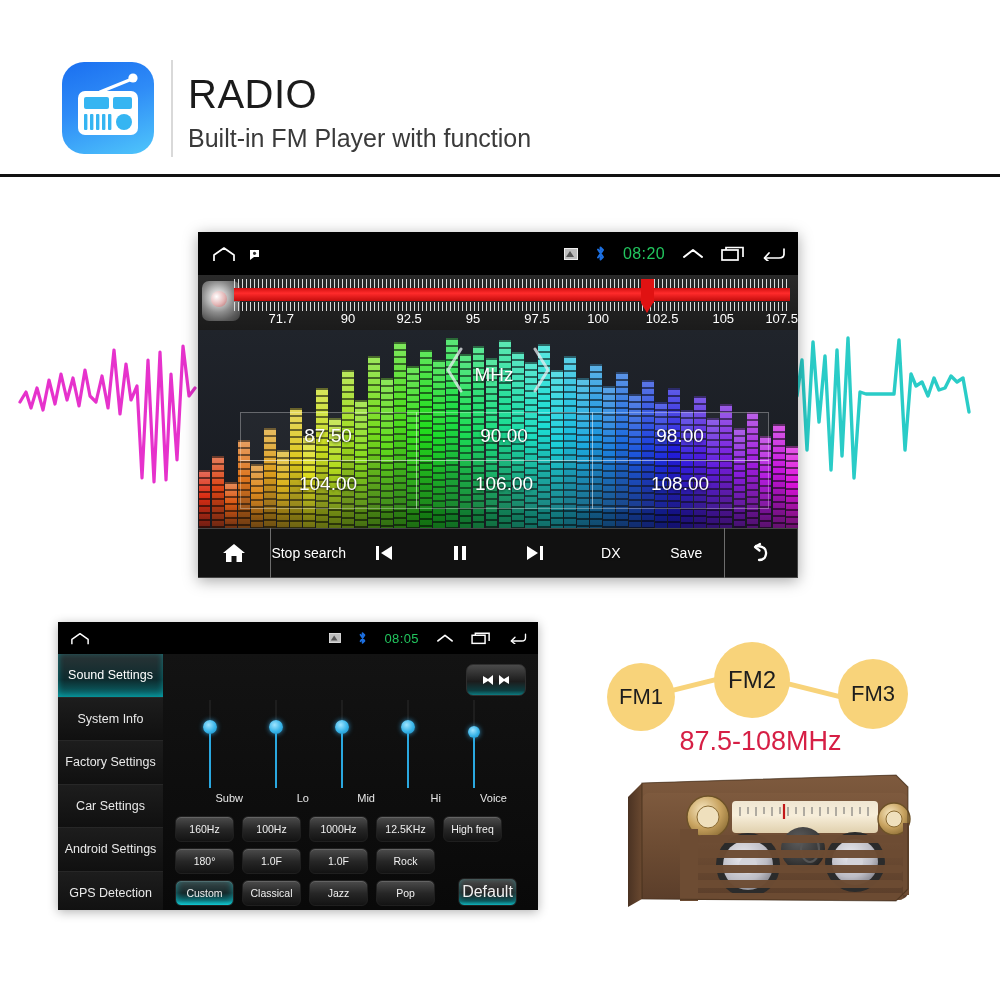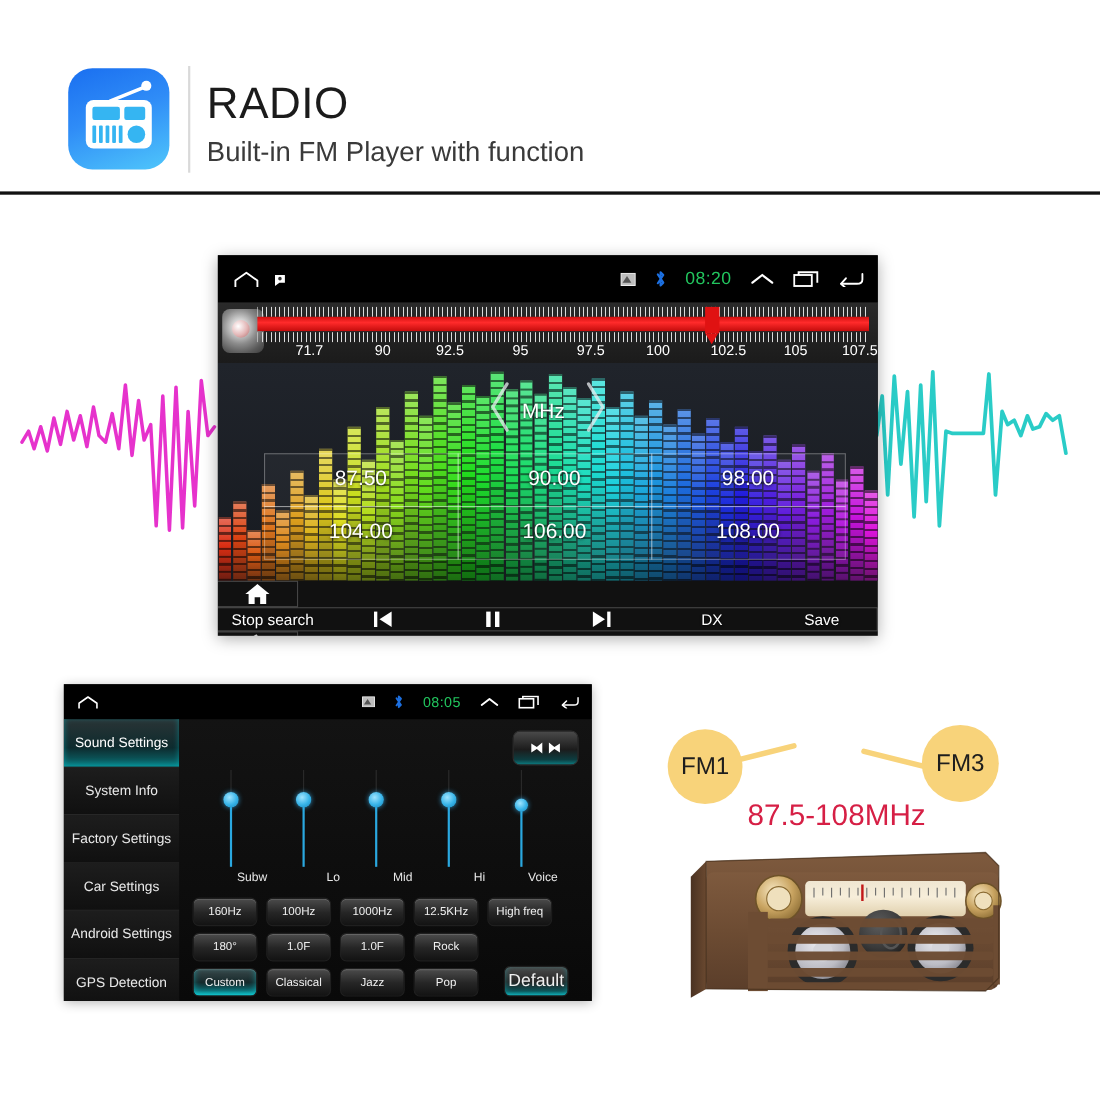--- a/index.html
+++ b/index.html
@@ -66,21 +66,21 @@
   #freq-unit{font-size:19px;color:#fff;align-self:flex-start;margin-top:34px;margin-left:-8px;
      text-shadow:0 1px 2px rgba(0,0,0,.6);}
 
   #presets{position:absolute;left:42px;top:82px;width:528px;height:96px;
      display:grid;grid-template-columns:repeat(3,1fr);grid-template-rows:repeat(2,1fr);}
   .preset{display:flex;align-items:center;justify-content:center;color:#fff;font-size:19px;
      border:1px solid rgba(255,255,255,.30);margin:-0.5px;
      text-shadow:0 1px 3px rgba(0,0,0,.75);background:rgba(255,255,255,.04);}
 
   
-  #controlbar{position:absolute;left:0;top:296px;width:600px;height:50px;display:flex;align-items:stretch;flex-direction:column;}
+  #controlbar{position:absolute;left:0;top:296px;width:600px;height:50px;display:flex;align-items:stretch;}
   .cb-seg{display:flex;align-items:center;justify-content:center;color:#fff;font-size:14px;
      border:1px solid rgba(255,255,255,.22);margin-left:-1px;text-shadow:0 1px 2px rgba(0,0,0,.8);}
   #cb-home{width:72px;}
   #cb-back{width:72px;}
   #cb-mid{flex:1 1 auto;display:flex;align-items:stretch;border:1px solid rgba(255,255,255,.22);margin-left:-1px;}
   .cb-btn{flex:1 1 0;display:flex;align-items:center;justify-content:center;color:#fff;font-size:14px;
      text-shadow:0 1px 2px rgba(0,0,0,.8);}
 
   
   #settings-screen{position:absolute;left:58px;top:622px;width:480px;height:288px;background:#0b0b0b;overflow:hidden;
@@ -481,20 +481,21 @@
     </div>
 
     <div id="default-btn">Default</div>
   </div>
 </div>
 
 <div id="fm-diagram">
   <div class="fm-link" id="link1"></div>
   <div class="fm-link" id="link2"></div>
   <div class="fm-node" id="fm1">FM1</div>
+  <div class="fm-node" id="fm2">FM2</div>
   <div class="fm-node" id="fm3">FM3</div>
   <div id="fm-range">87.5-108MHz</div>
 </div>
 
 <div id="vintage-radio">
   <svg width="300" height="155" viewBox="0 0 300 155">
     <defs>
       <linearGradient id="woodTop" x1="0" y1="0" x2="1" y2="0">
         <stop offset="0" stop-color="#6a4a33"></stop>
           <stop offset=".45" stop-color="#8a6444"></stop>

